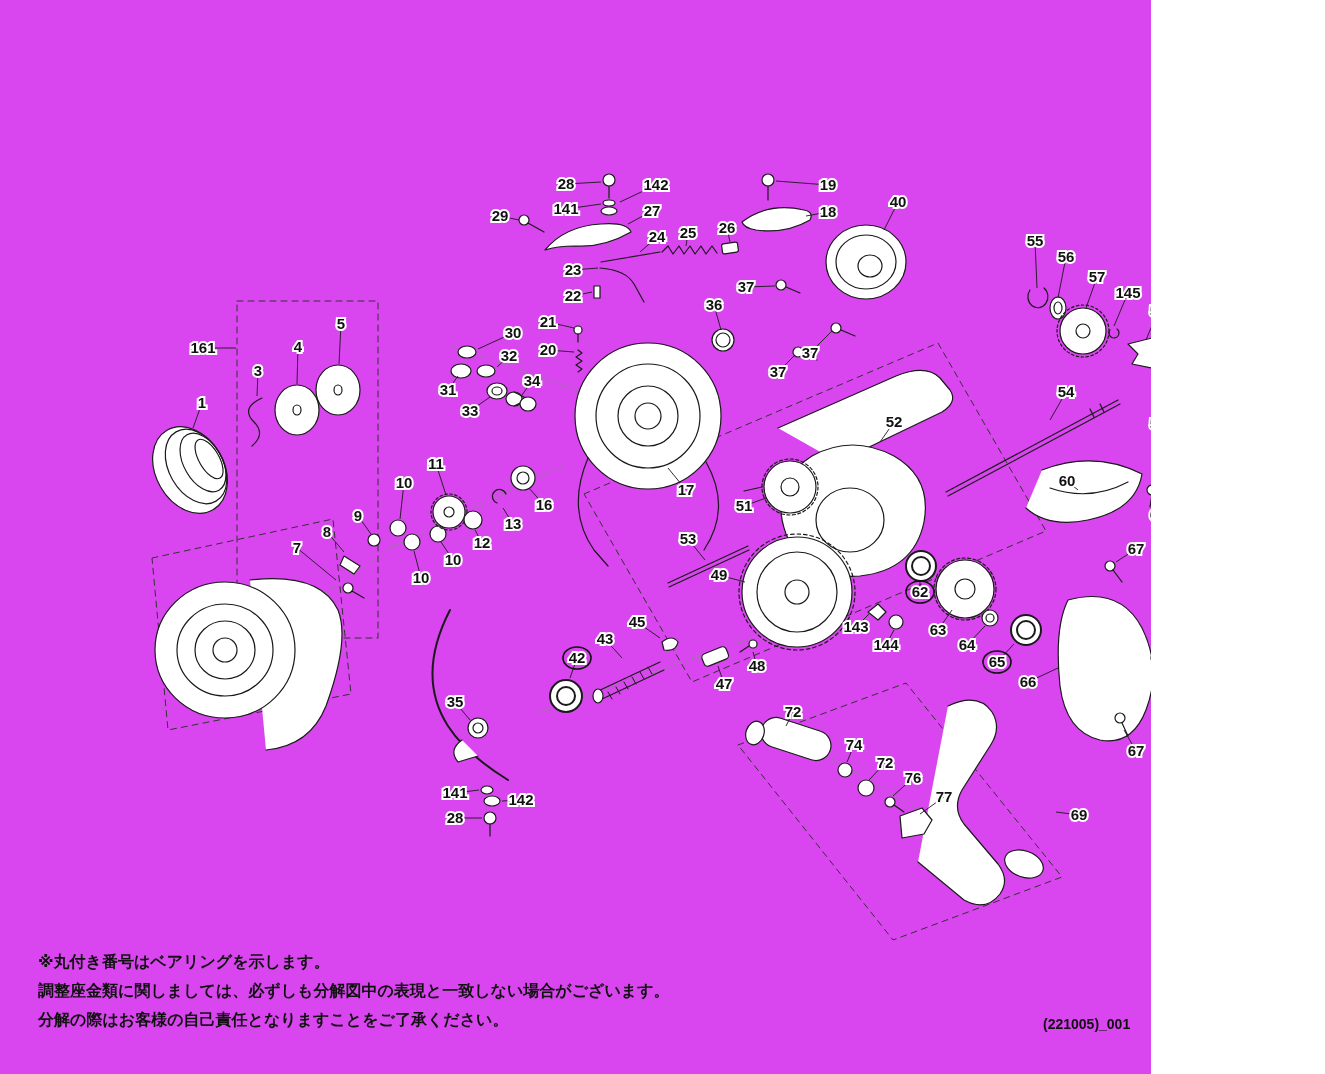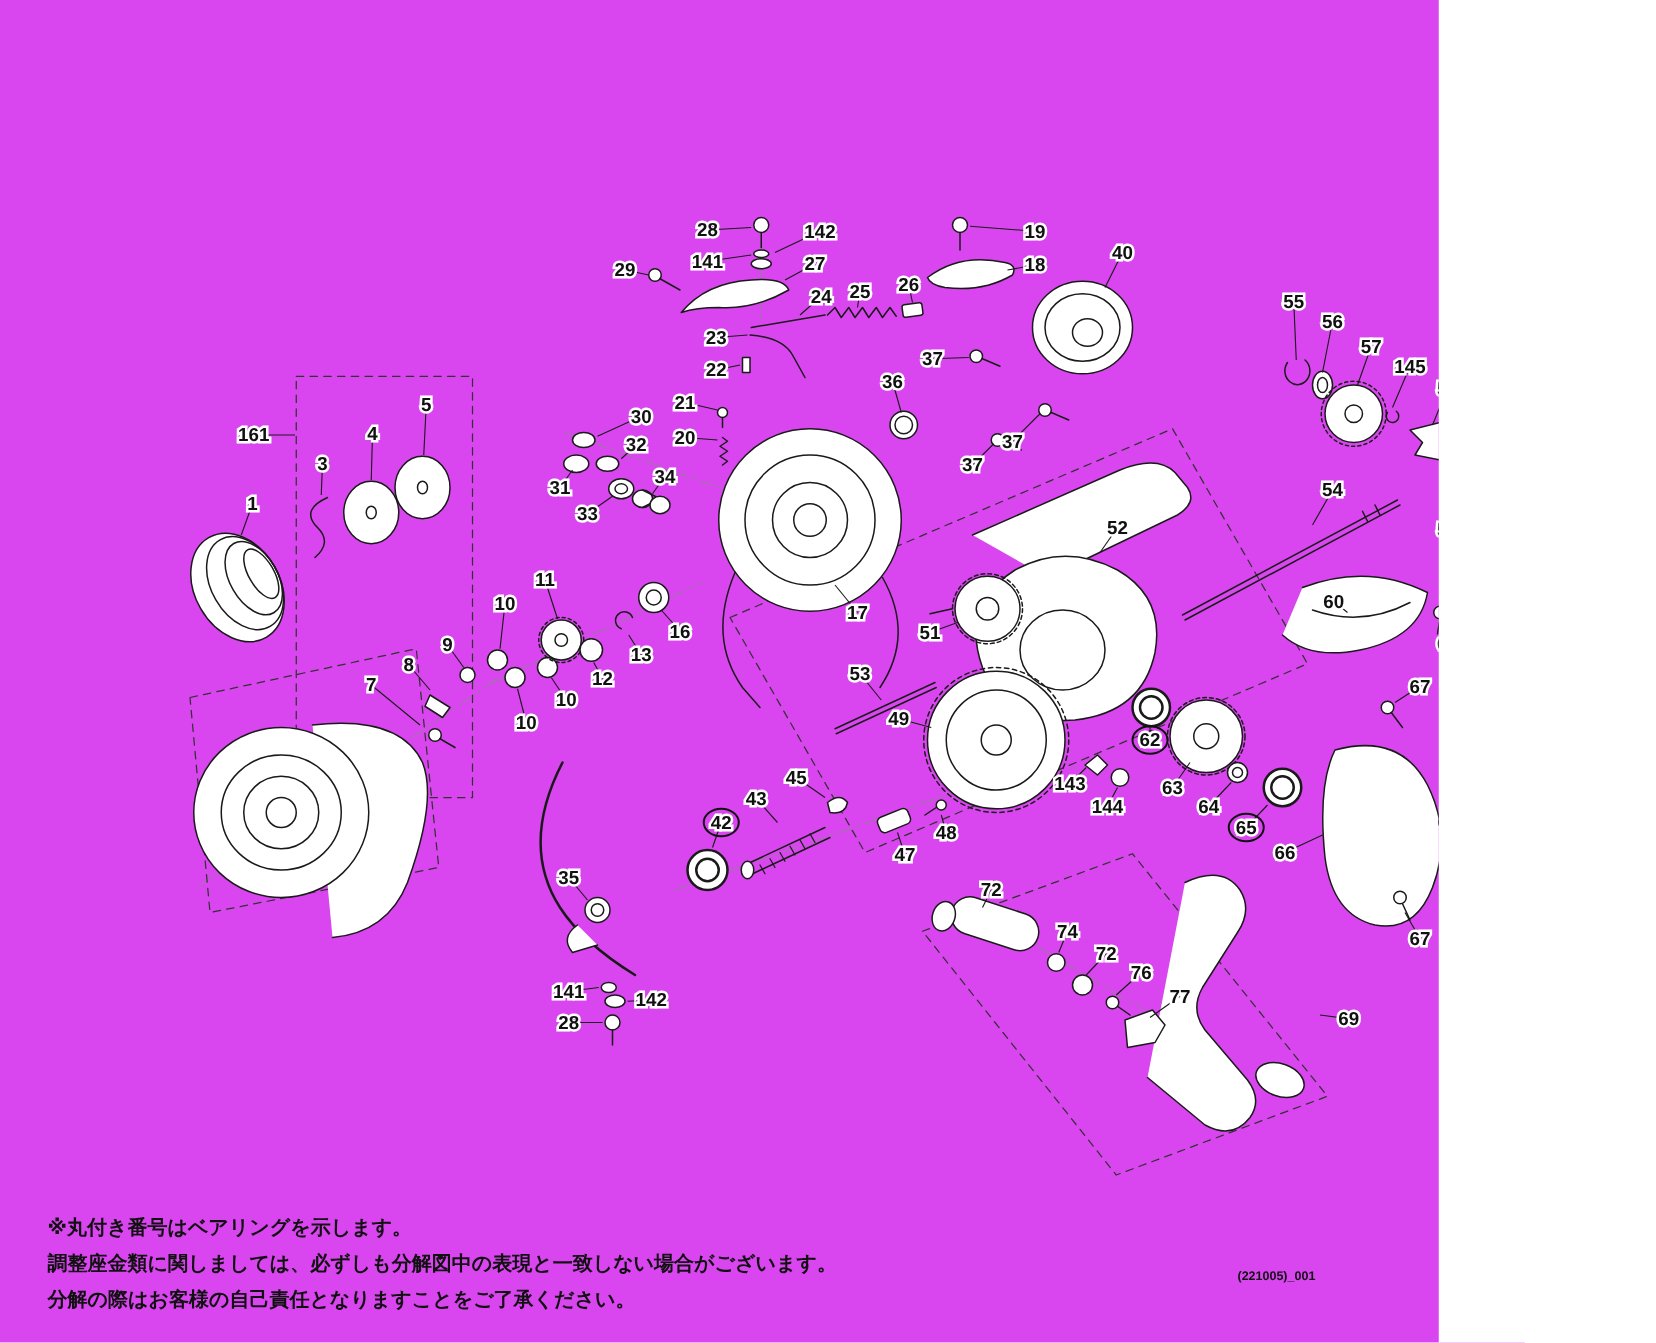--- a/index.html
+++ b/index.html
@@ -16,27 +16,27 @@
     font-family:"Liberation Sans","DejaVu Sans",sans-serif;
     font-size:15px;
     fill:#111;
     stroke:#ffffff;stroke-width:4px;paint-order:stroke;
     text-anchor:middle;
   }
   .label-circle{fill:none;stroke:#111;stroke-width:1.6px;}
   .footnote{
     position:absolute;left:38px;
     font-family:"DejaVu Sans","Liberation Sans",sans-serif;
-    font-size:16px;color:#111;white-space:nowrap;margin-top:20px;
+    font-size:16px;color:#111;white-space:nowrap;
   }
   .fn1{top:952px;} .fn2{top:981px;} .fn3{top:1010px;}
   .doc-id{
-    position:absolute;left:990px;top:1016px;
+    position:absolute;left:1043px;top:1016px;
     font-family:"Liberation Sans","DejaVu Sans",sans-serif;
-    font-size:10px;color:#111;
+    font-size:14px;color:#111;
   }
 </style>
 </head>
 <body>
 
 <div class="page">
 
 <svg id="diagram-svg" viewBox="0 0 1325 1074" width="1325" height="1074" xmlns="http://www.w3.org/2000/svg">
 
   <g id="artwork" stroke="#1a1a1a" stroke-width="1.2" fill="none" stroke-linecap="round" stroke-linejoin="round">

